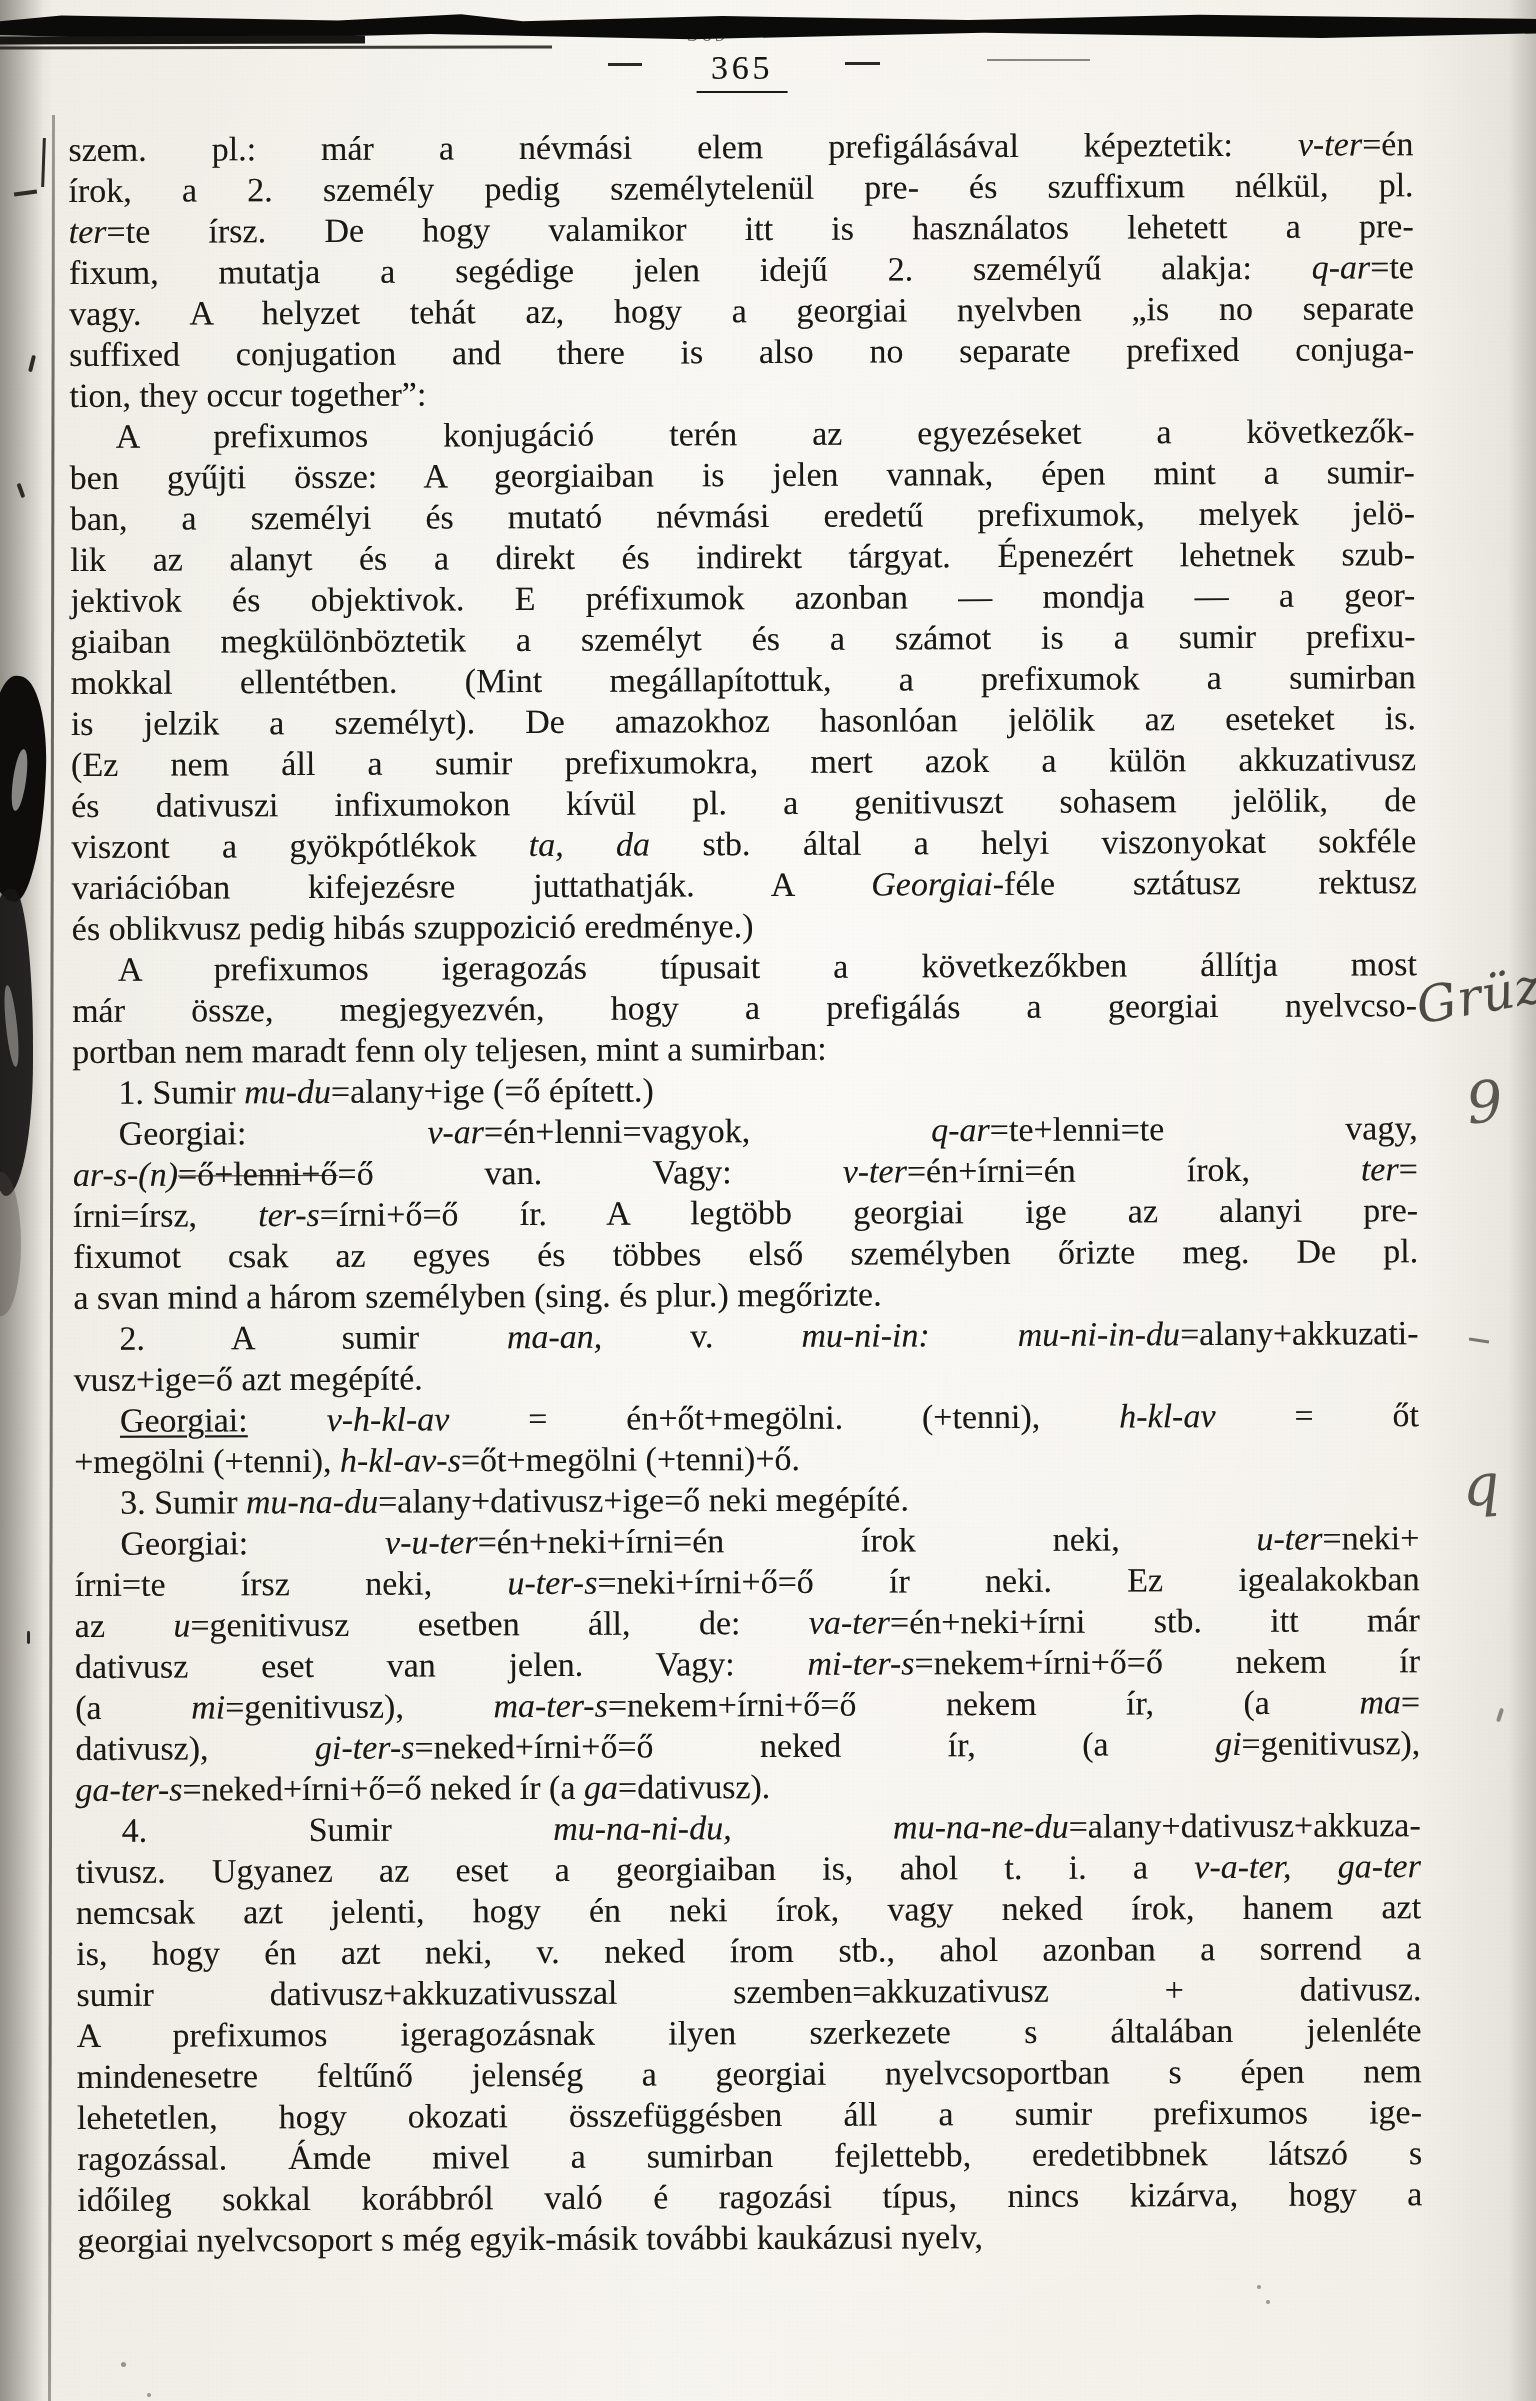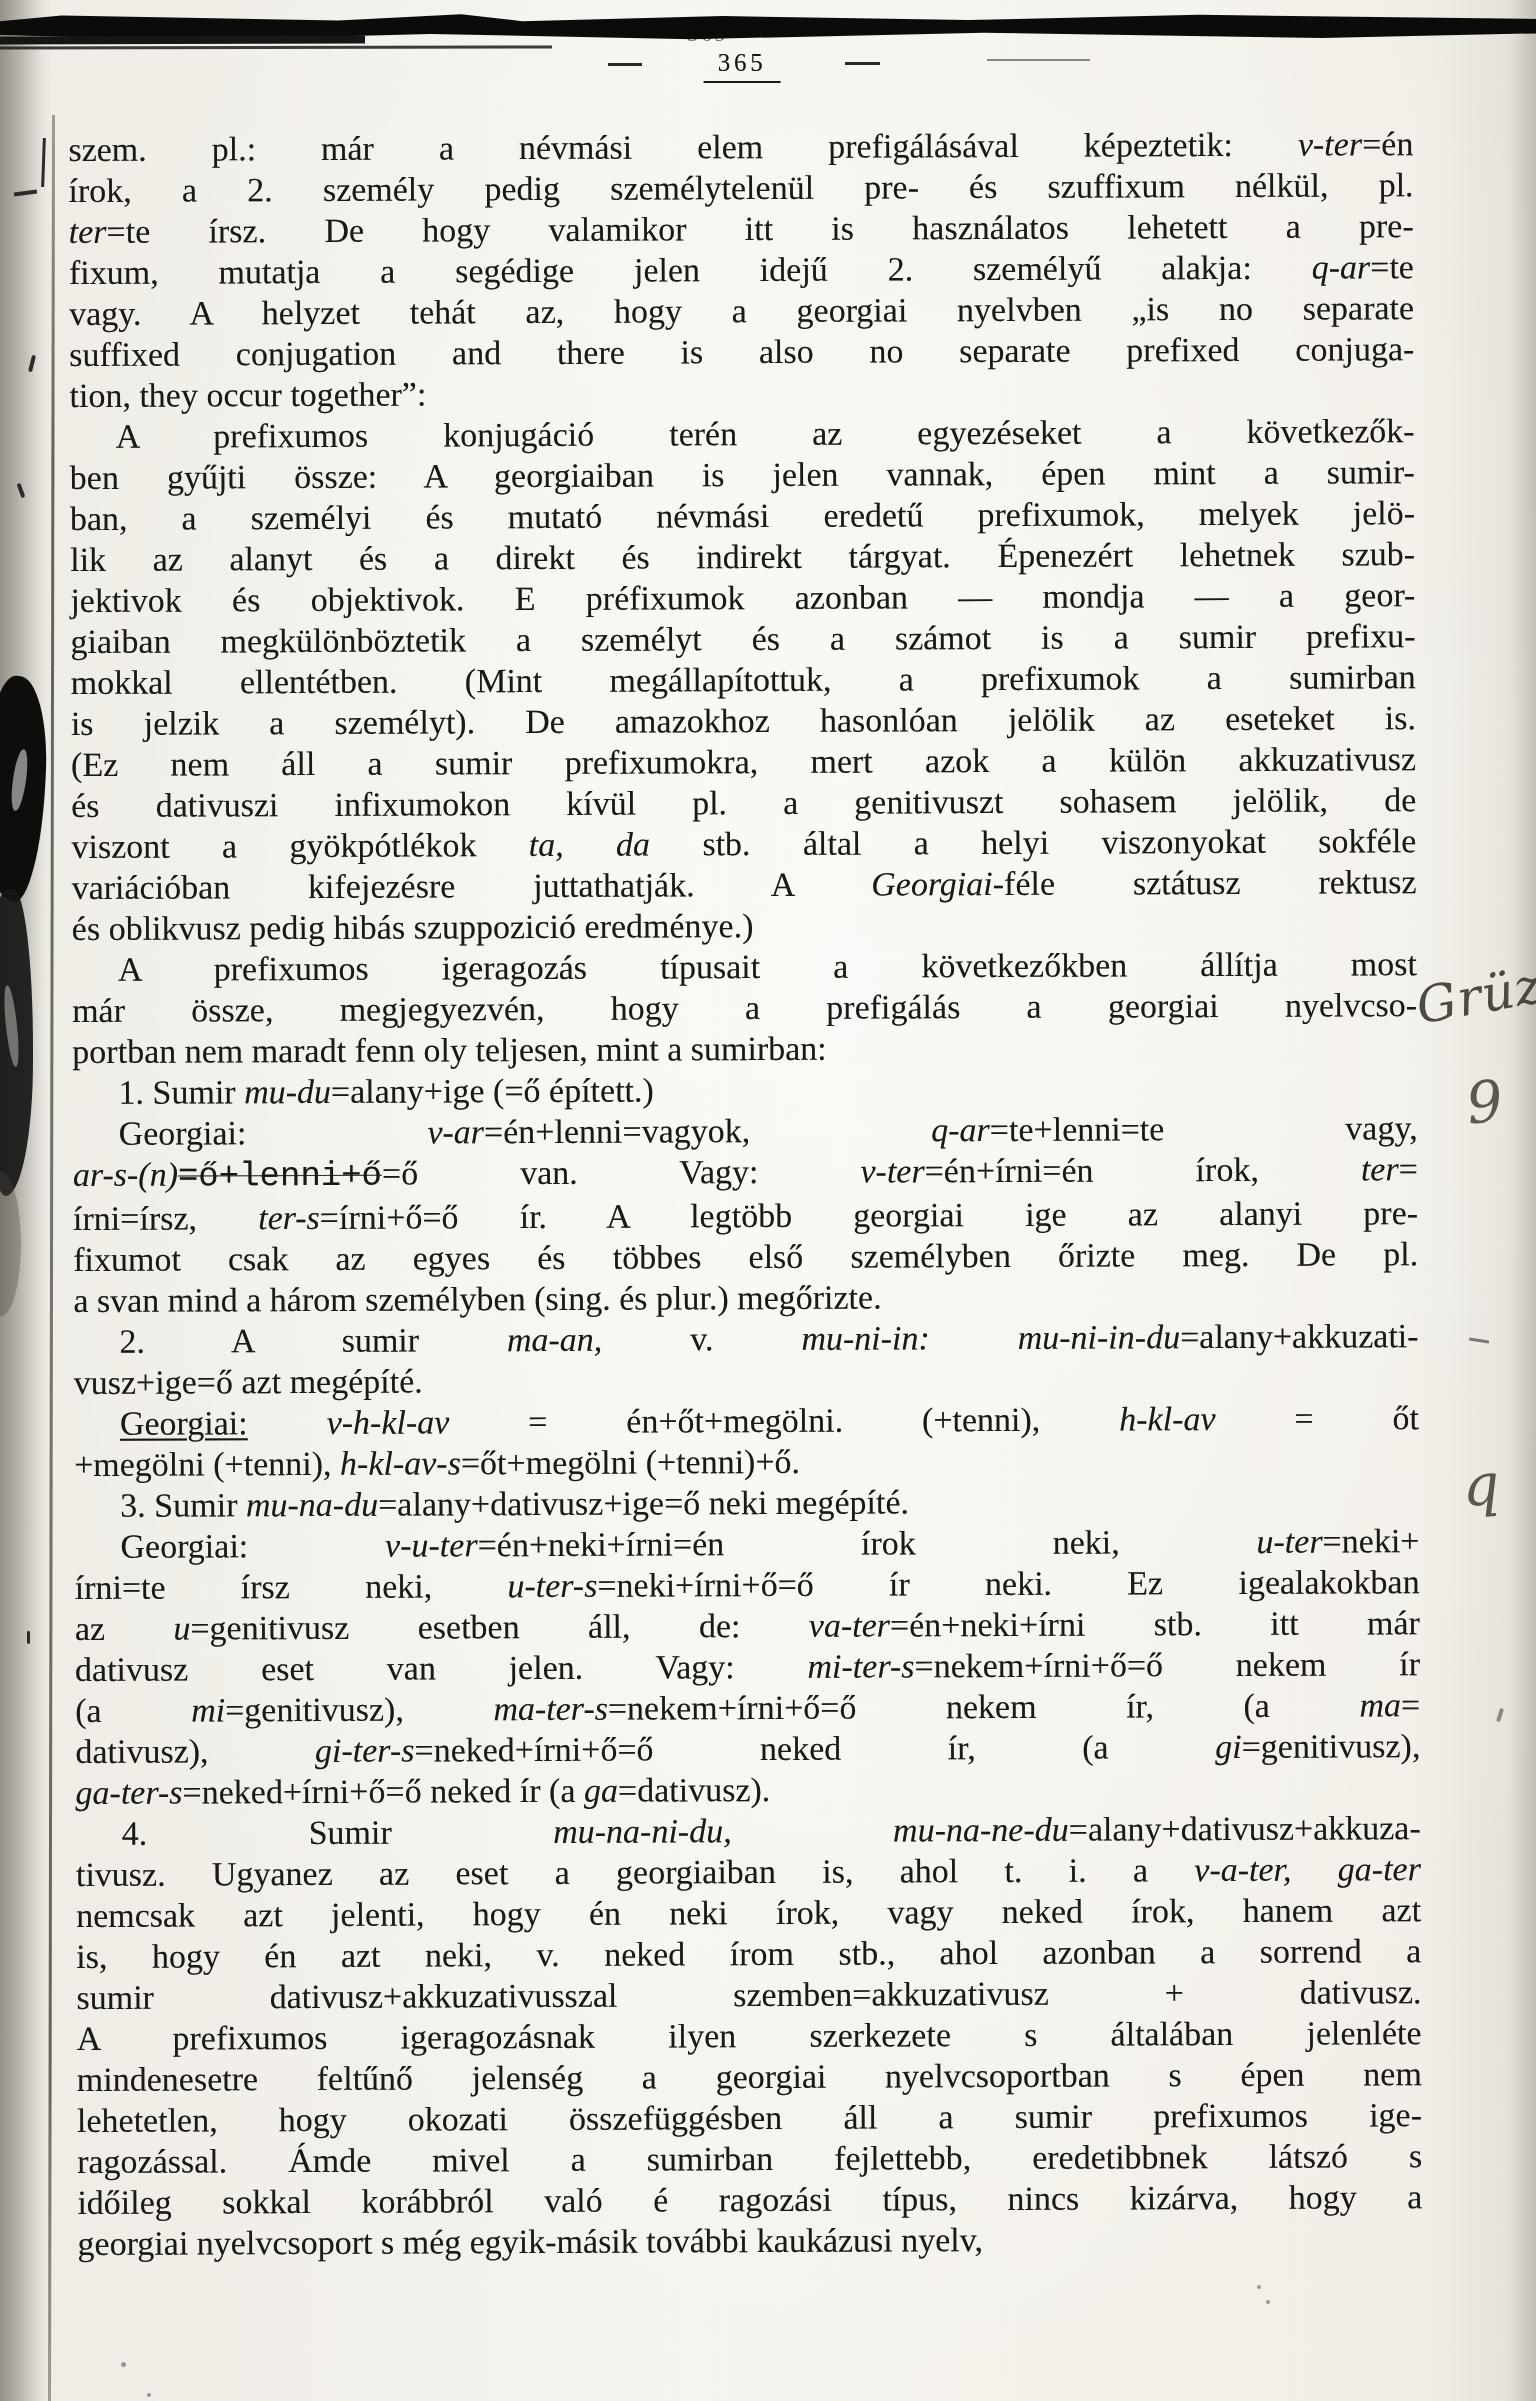--- a/index.html
+++ b/index.html
@@ -36,21 +36,21 @@
   .top-bar2{position:absolute;left:0;top:36px;width:365px;height:7.7px;background:#171614;z-index:4;transform:rotate(-.15deg);}
   .top-rule{position:absolute;left:0;top:46px;width:552px;height:3.4px;background:#1c1b18;opacity:.85;z-index:4;transform:rotate(-.1deg);}
 
   .prev-num{
     position:absolute;left:687px;top:21px;z-index:3;
     font-size:22px;color:#6d675c;letter-spacing:2.9px;
   }
   .pagenum-row{position:absolute;left:0;top:49px;width:100%;z-index:5;text-align:center;}
   .pagenum{
     display:inline-block;transform:translateX(-26.4px);
-    font-size:25px;color:#161513;letter-spacing:3.8px;
+    font-size:34px;color:#161513;letter-spacing:3.8px;
     border-bottom:2.4px solid #1b1a18;padding:0 14.4px 3.8px 14.4px;
     text-shadow:0 0 0.5px rgba(0,0,0,.4);
   }
   .hdash{position:absolute;background:#2a2926;z-index:4;}
   .hdash.d1{left:608px;top:63px;width:34px;height:2.9px;}
   .hdash.d2{left:845px;top:62px;width:35px;height:2.9px;}
   .hdash.d3{left:987px;top:59px;width:103px;height:2.4px;opacity:.55;}
 
   .binding{
     position:absolute;left:50px;top:115px;width:2.9px;height:2291px;z-index:3;
@@ -86,21 +86,21 @@
   .text-block{
     position:absolute;left:72px;top:126px;width:1345px;
     font-size:34px;line-height:41px;color:#1b1916;
     text-shadow:0 0 0.5px rgba(20,18,14,.38);
   }
   .line{text-align:justify;text-align-last:justify;white-space:normal;}
   .line.last{text-align-last:left;}
   .line.indent{text-indent:46px;}
   .line i{font-style:italic;}
   .line .ul{text-decoration:underline;text-decoration-thickness:1.9px;text-underline-offset:4.3px;}
-  .line .strike{text-decoration:line-through;text-decoration-thickness:1.4px;text-decoration-color:rgba(25,22,18,.8);font-family:Liberation Mono, monospace;}
+  .line .strike{text-decoration:line-through;text-decoration-thickness:1.4px;text-decoration-color:rgba(25,22,18,.8);}
 
   
   .scribble{
     position:absolute;z-index:6;color:#38342d;font-style:italic;
     font-family:"DejaVu Serif","Liberation Serif",serif;
   }
   .scribble.main{left:1416px;top:970px;font-size:50px;transform:rotate(-10deg);opacity:.88;letter-spacing:1px;}
   .scribble.m1{left:1466px;top:1072px;font-size:57px;transform:rotate(-6deg);opacity:.8;}
   .scribble.m2{left:1460px;top:1454px;font-size:58px;transform:rotate(-4deg);opacity:.8;}
 </style>

